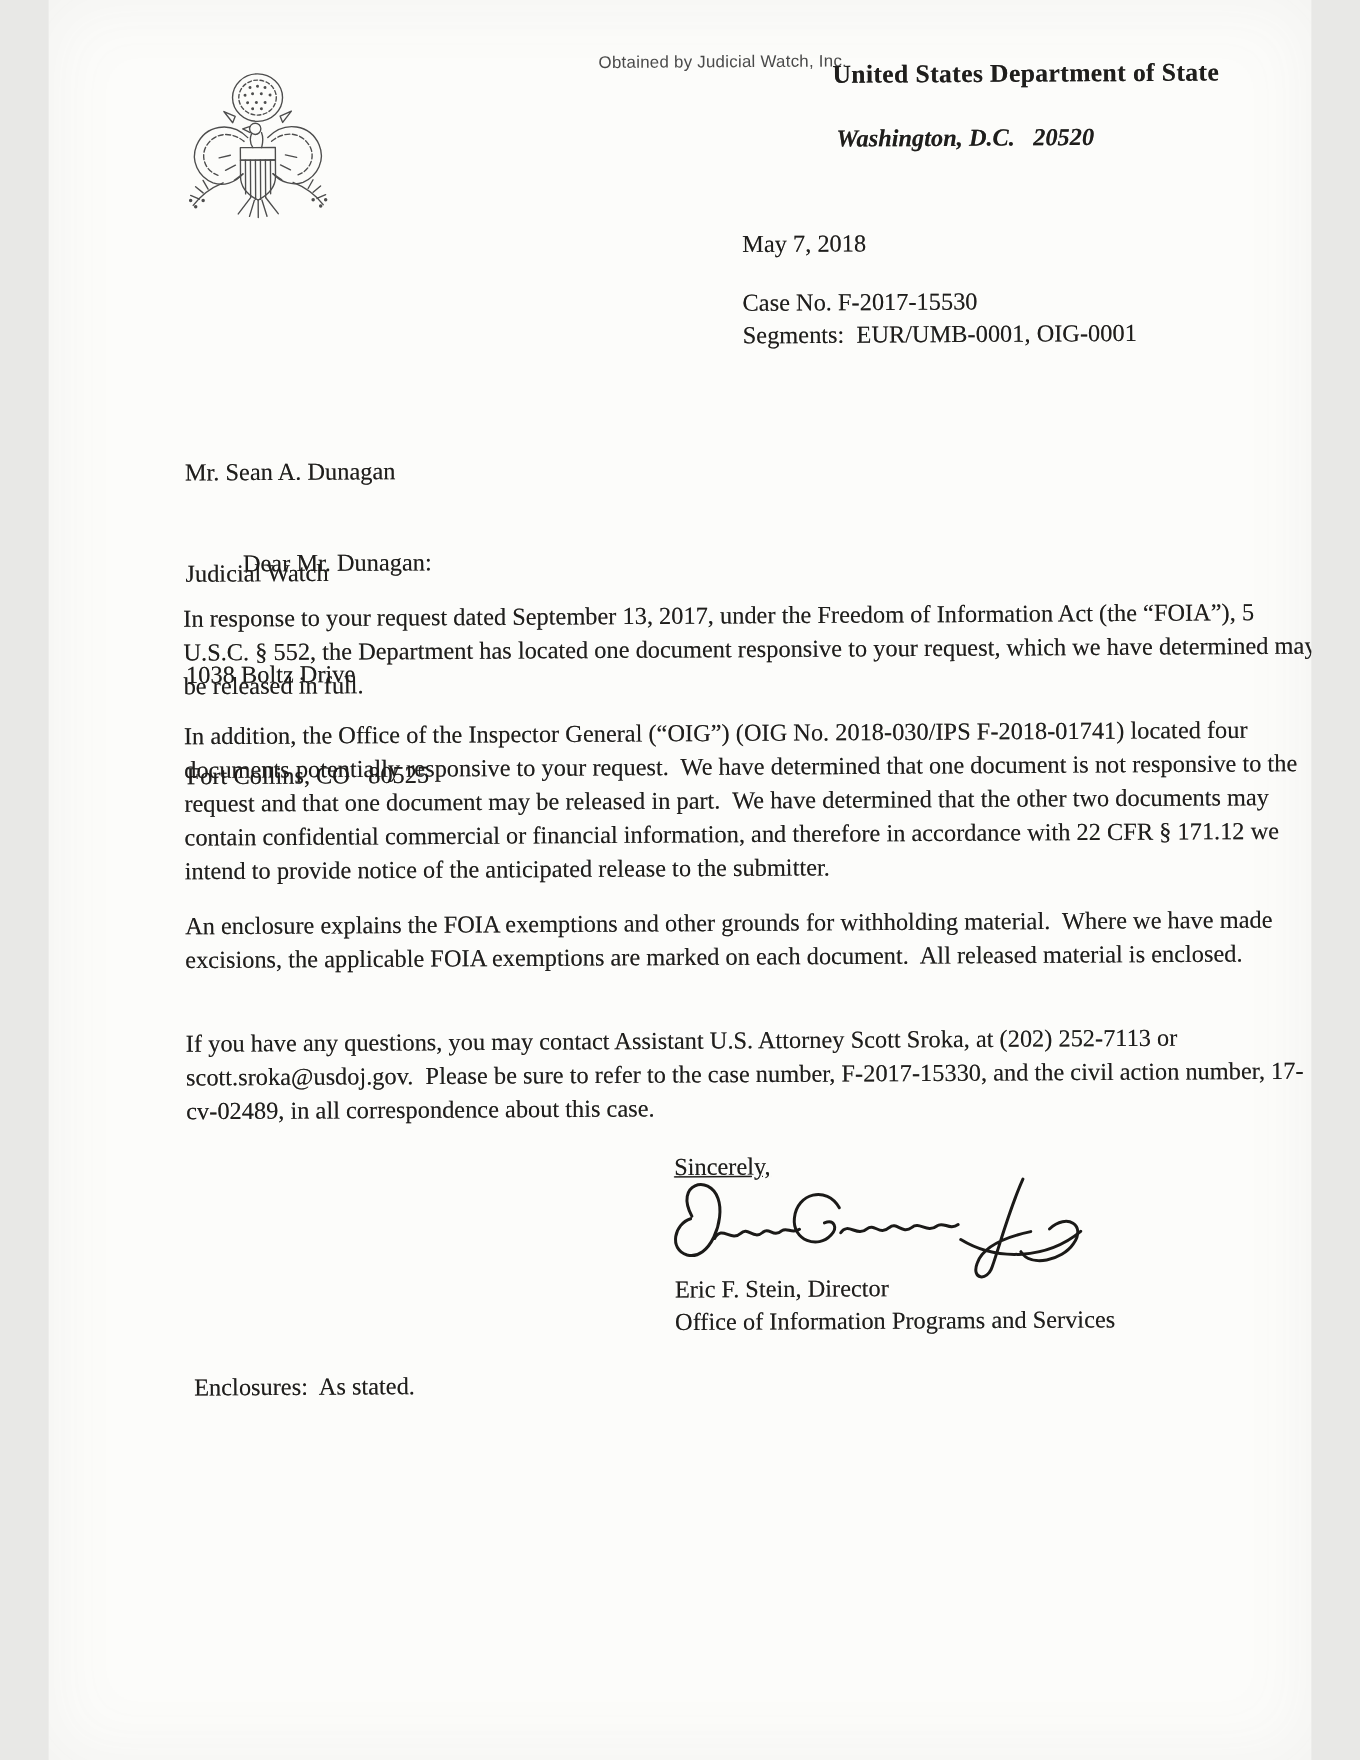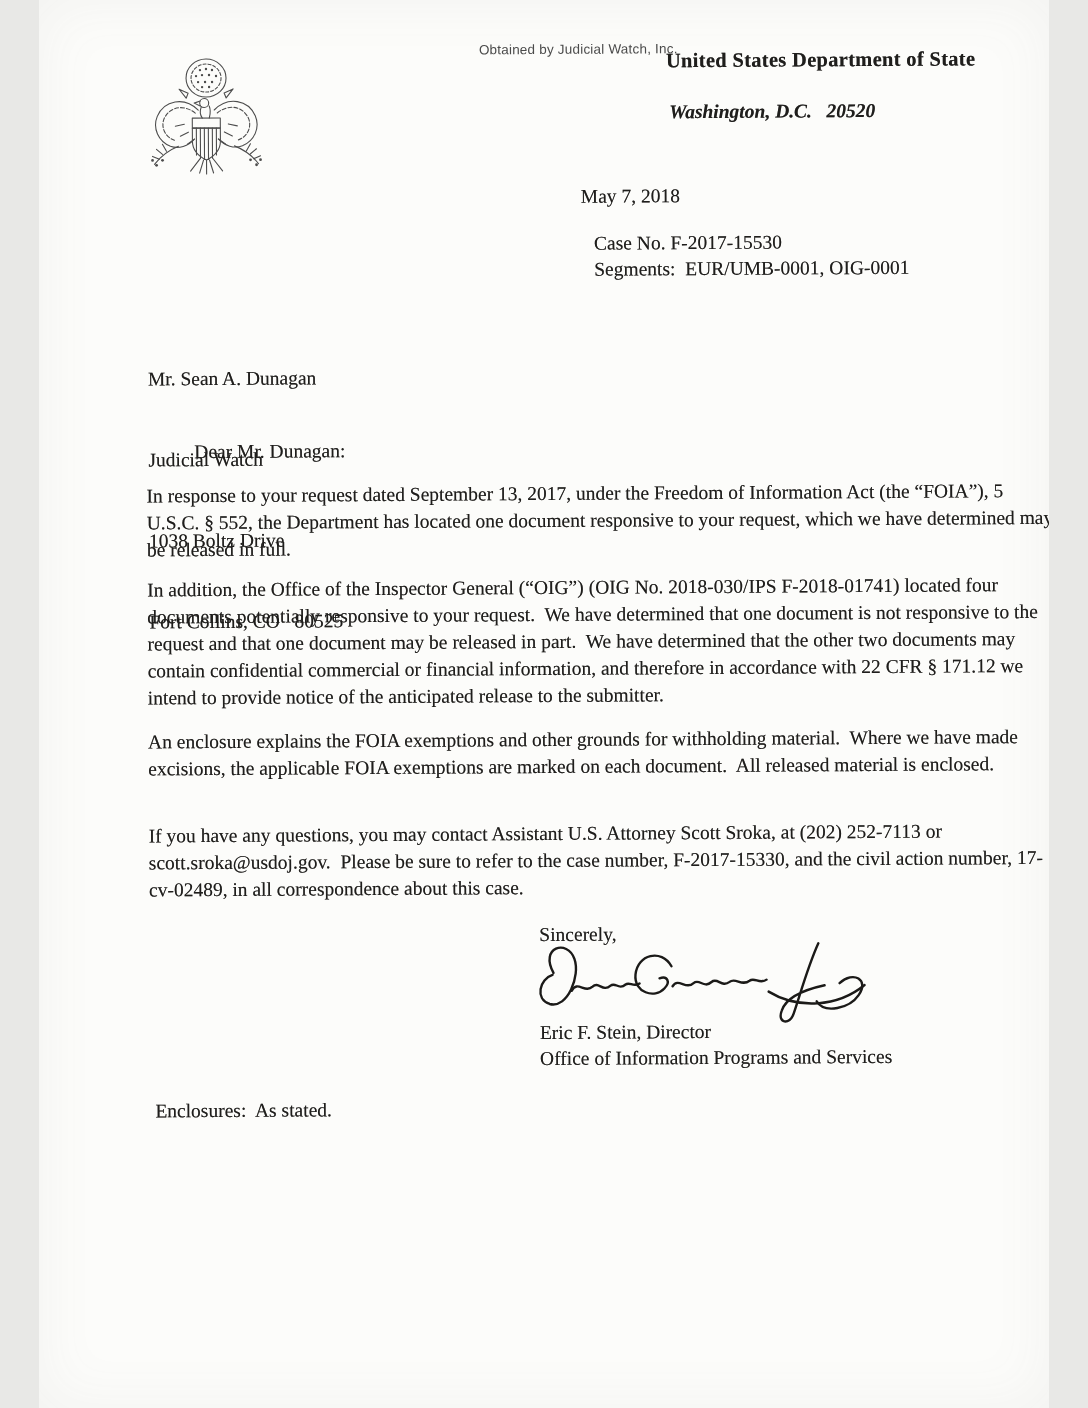--- a/index.html
+++ b/index.html
@@ -103,39 +103,39 @@
       <path d="M102,90 C112,94 120,100 126,108 M118,98 l6,-5 M114,95 l4,-7 M121,103 l7,-3"></path>
       <circle class="dot" cx="124" cy="109" r="1.4"></circle>
         <circle class="dot" cx="118" cy="104" r="1.4"></circle>
         <circle class="dot" cx="128" cy="104" r="1.4"></circle>
     </svg>
 
     <div class="abs watermark" style="left:443px;top:42px;">Obtained by Judicial Watch, Inc.</div>
     <div class="abs agency" style="left:630px;top:50px;">United States Department of State</div>
     <div class="abs location" style="left:633px;top:102px;">Washington, D.C.   20520</div>
 
-    <div class="abs bodytext" style="left:544px;top:183px;">May 7, 2018</div>
+    <div class="abs bodytext" style="left:557px;top:183px;">May 7, 2018</div>
     <div class="abs bodytext" style="left:557px;top:230px;">Case No. F-2017-15530</div>
     <div class="abs bodytext" style="left:557px;top:256px;">Segments:  EUR/UMB-0001, OIG-0001</div>
 
     <div class="abs bodytext addr" style="left:110px;top:309px;">
       <div>Mr. Sean A. Dunagan</div>
       <div>Judicial Watch</div>
       <div>1038 Boltz Drive</div>
       <div>Fort Collins, CO   80525</div>
     </div>
 
     <div class="abs bodytext" style="left:108px;top:436px;margin-left:48px;">Dear Mr. Dunagan:</div>
 
     <div class="abs bodytext para" style="left:108px;top:480px;">In response to your request dated September 13, 2017, under the Freedom of Information Act (the “FOIA”), 5 U.S.C. § 552, the Department has located one document responsive to your request, which we have determined may be released in full.</div>
     <div class="abs bodytext para" style="left:108px;top:574px;width:918px;">In addition, the Office of the Inspector General (“OIG”) (OIG No. 2018-030/IPS F-2018-01741) located four documents potentially responsive to your request.  We have determined that one document is not responsive to the request and that one document may be released in part.  We have determined that the other two documents may contain confidential commercial or financial information, and therefore in accordance with 22 CFR § 171.12 we intend to provide notice of the anticipated release to the submitter.</div>
     <div class="abs bodytext para" style="left:108px;top:726px;">An enclosure explains the FOIA exemptions and other grounds for withholding material.  Where we have made excisions, the applicable FOIA exemptions are marked on each document.  All released material is enclosed.</div>
     <div class="abs bodytext para" style="left:108px;top:820px;width:912px;">If you have any questions, you may contact Assistant U.S. Attorney Scott Sroka, at (202) 252-7113 or scott.sroka@usdoj.gov.  Please be sure to refer to the case number, F-2017-15330, and the civil action number, 17-cv-02489, in all correspondence about this case.</div>
 
-    <div class="abs bodytext" style="left:498px;top:921px;">Sincerely,</div>
+    <div class="abs bodytext" style="left:498px;top:921px;text-decoration:underline;">Sincerely,</div>
 
     <svg class="sig-svg" viewBox="0 0 372 96" aria-hidden="true">
 
       <path d="M34,40 C20,14 48,6 55,26 C61,43 48,76 30,71 C15,66 20,46 33,42"></path>
       <path d="M52,58 C58,47 65,61 73,54 C79,48 83,60 91,53 C96,49 99,58 106,52 C110,49 114,55 120,51"></path>
 
       <path d="M152,34 C142,16 118,22 116,42 C114,60 135,67 145,56 C151,50 148,43 140,46"></path>
       <path d="M153,54 C159,45 166,58 174,51 C180,46 184,57 192,50 C198,45 202,56 210,50 C216,45 222,55 230,49 C235,45 240,53 247,48"></path>
 
       <path d="M299,12 C288,36 281,62 274,82 C270,94 257,92 262,79 C267,65 286,58 305,54"></path>

